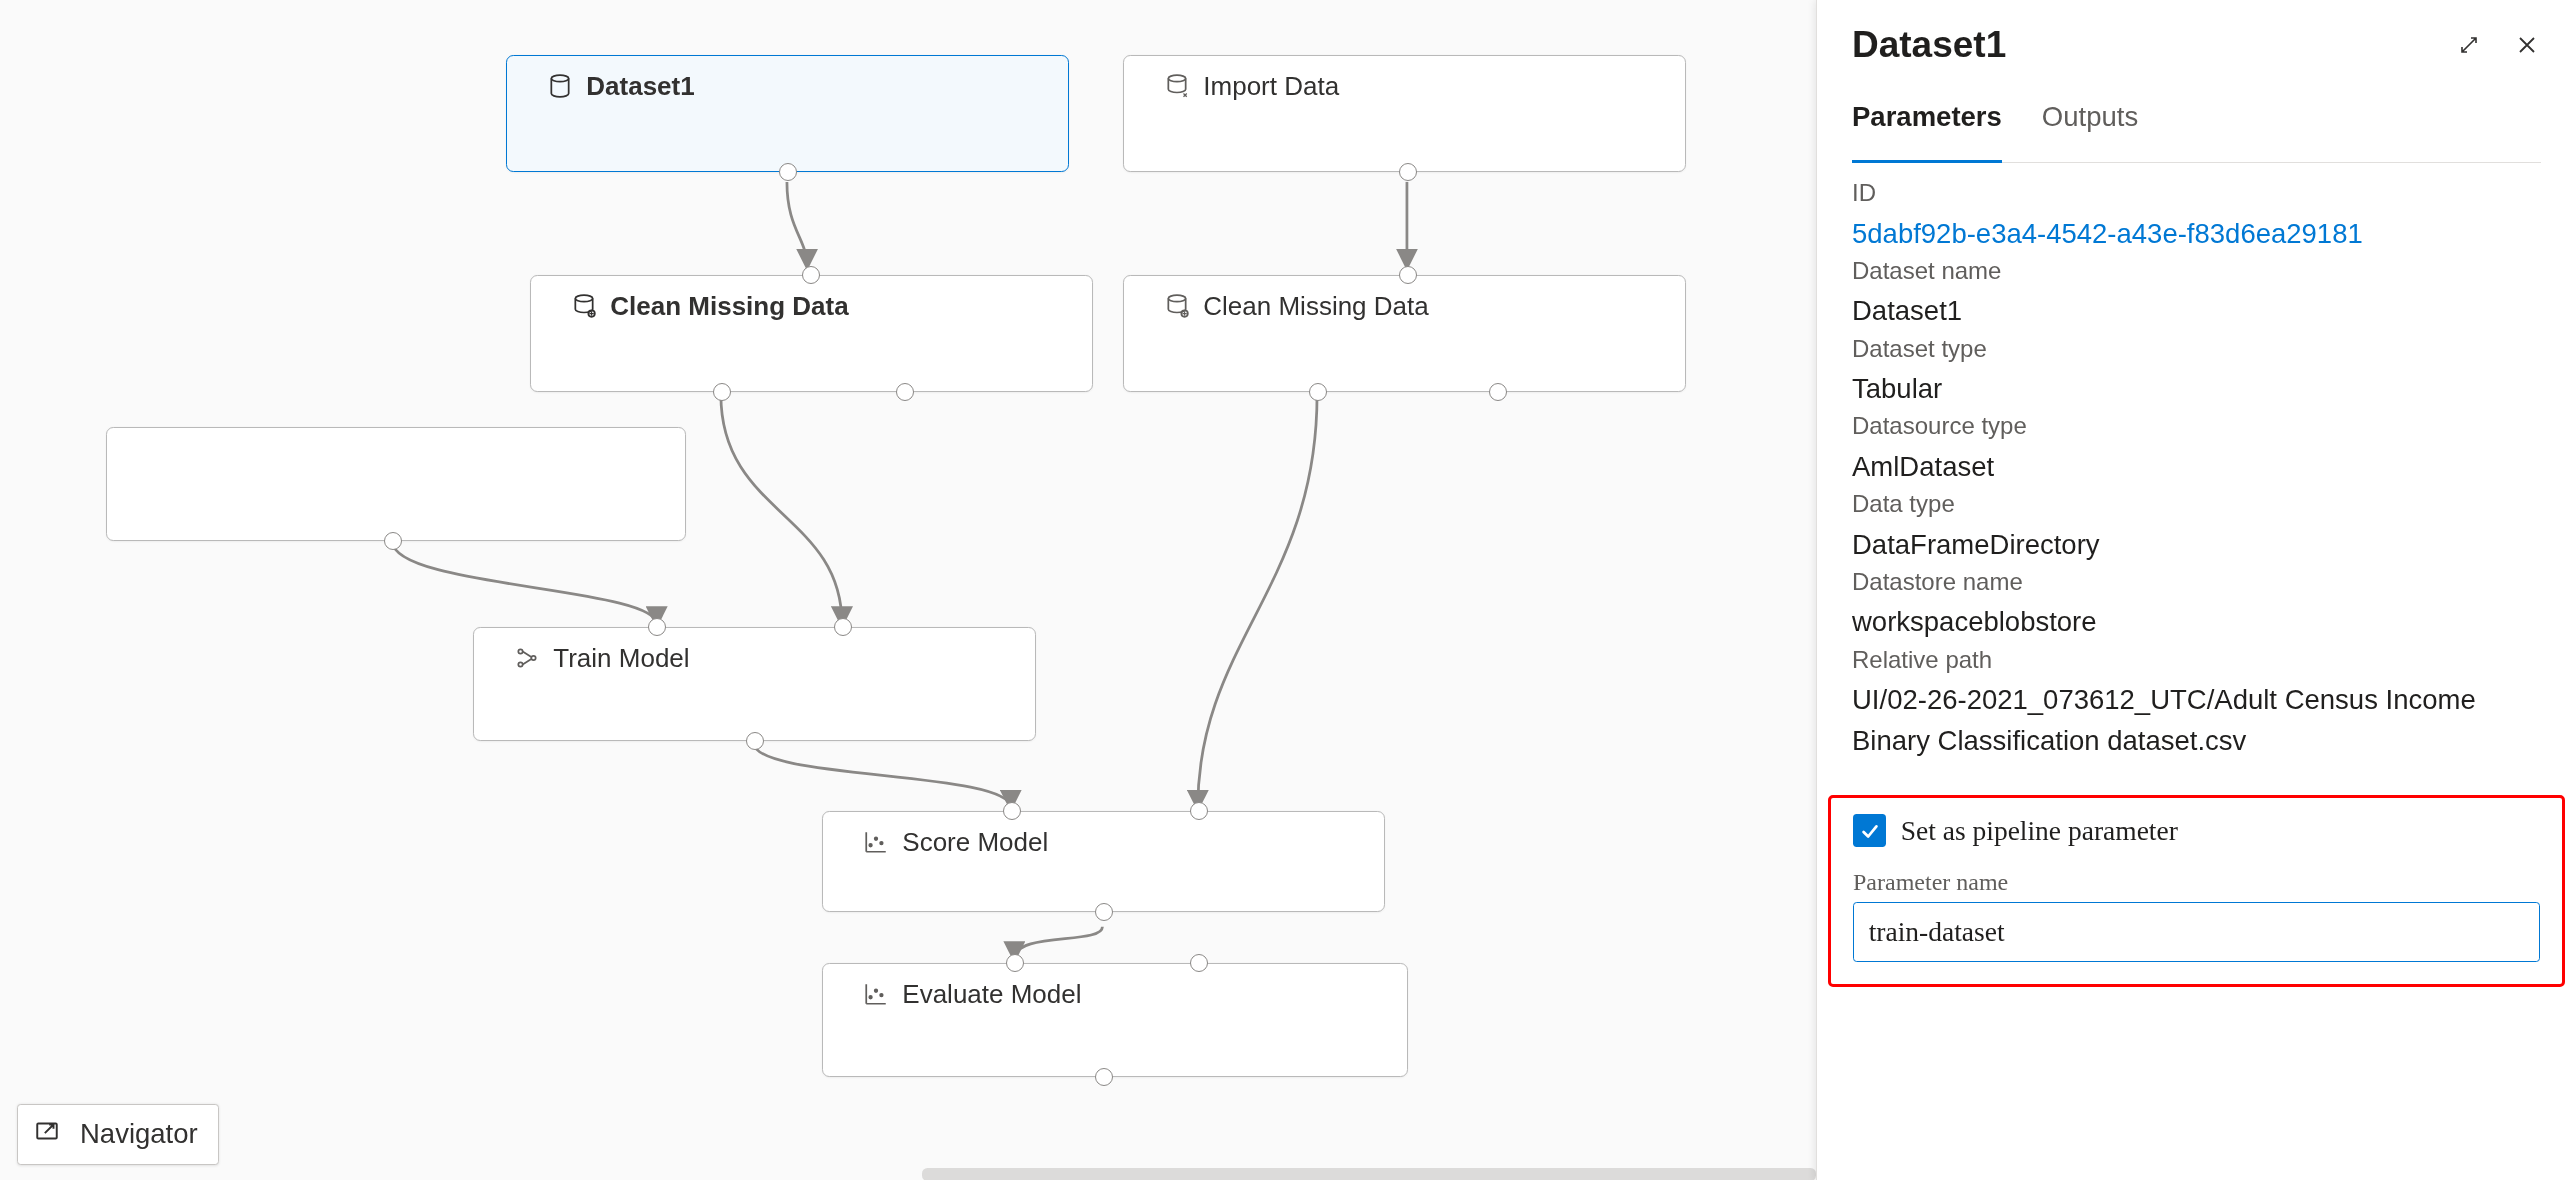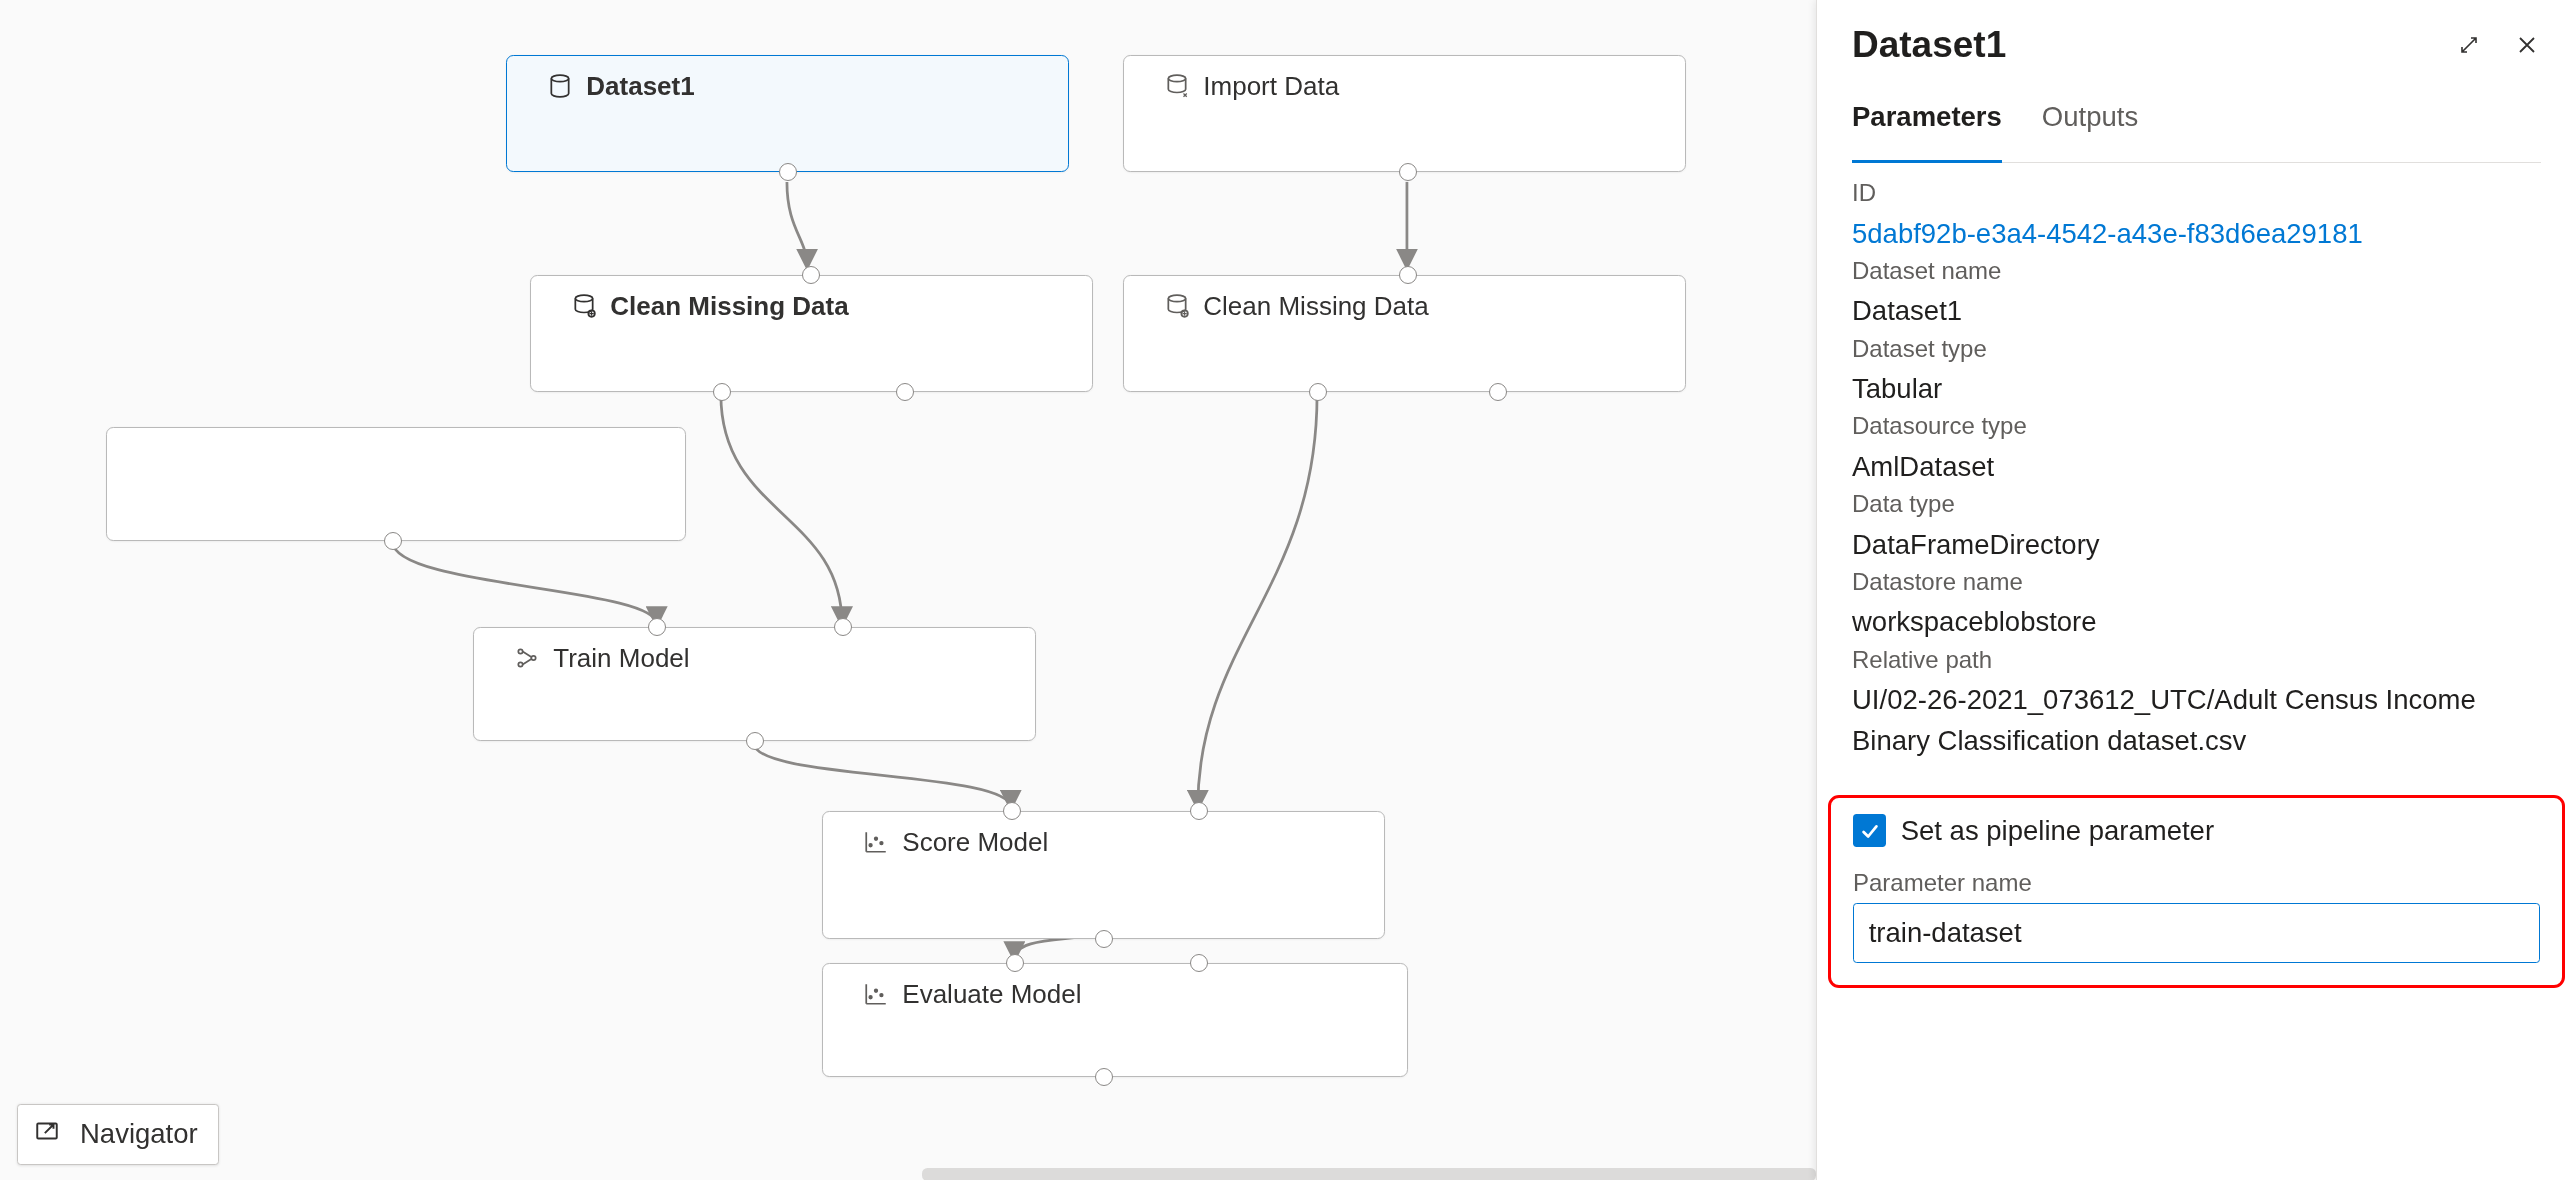--- a/index.html
+++ b/index.html
@@ -167,23 +167,24 @@
     line-height: 1.5;
   }
   .link-value {
     font-size: 27.5px;
     color: #0078d4;
     line-height: 1.5;
     cursor: pointer;
   }
   .highlight-box {
     border: 3.7px solid #ff0000;
-    border-radius: 11px;
+    border-radius: 5px;
     margin: 20px 11px 0 11px;
     padding: 16.5px 22px 22px 22px;
+    font-family: Liberation Serif, serif;
   }
   .checkbox-row {
     display: flex;
     align-items: center;
     gap: 14.7px;
     margin-bottom: 22px;
   }
   .checkbox {
     width: 33px; height: 33px;
     background: #0078d4;
@@ -315,21 +316,21 @@
           <path d="M8 6 L16 11 M8 18 L16 13"></path>
         </svg>
       </span>
       <span class="label">Train Model</span>
     </div>
     <div class="port" style="left:174px; top:-10px;"></div>
     <div class="port" style="left:360px; top:-10px;"></div>
     <div class="port" style="left:272px; bottom:-10px;"></div>
   </div>
 
-  <div class="node light" style="left:822px; top:811px; width:563px; height:128px;">
+  <div class="node light" style="left:822px; top:811px; width:563px; height:101px;">
     <div class="badge-strip"></div>
     <div class="content">
       <span class="icon">
         <svg viewBox="0 0 24 24" width="26" height="26" fill="none" stroke="#605e5c" stroke-width="1.6">
           <path d="M3 21 V3 M3 21 H21"></path>
           <circle cx="7" cy="15" r="1.2" fill="#605e5c"></circle>
             <circle cx="12" cy="9" r="1.2" fill="#605e5c"></circle>
             <circle cx="17" cy="13" r="1.2" fill="#605e5c"></circle>
         </svg>
       </span>

